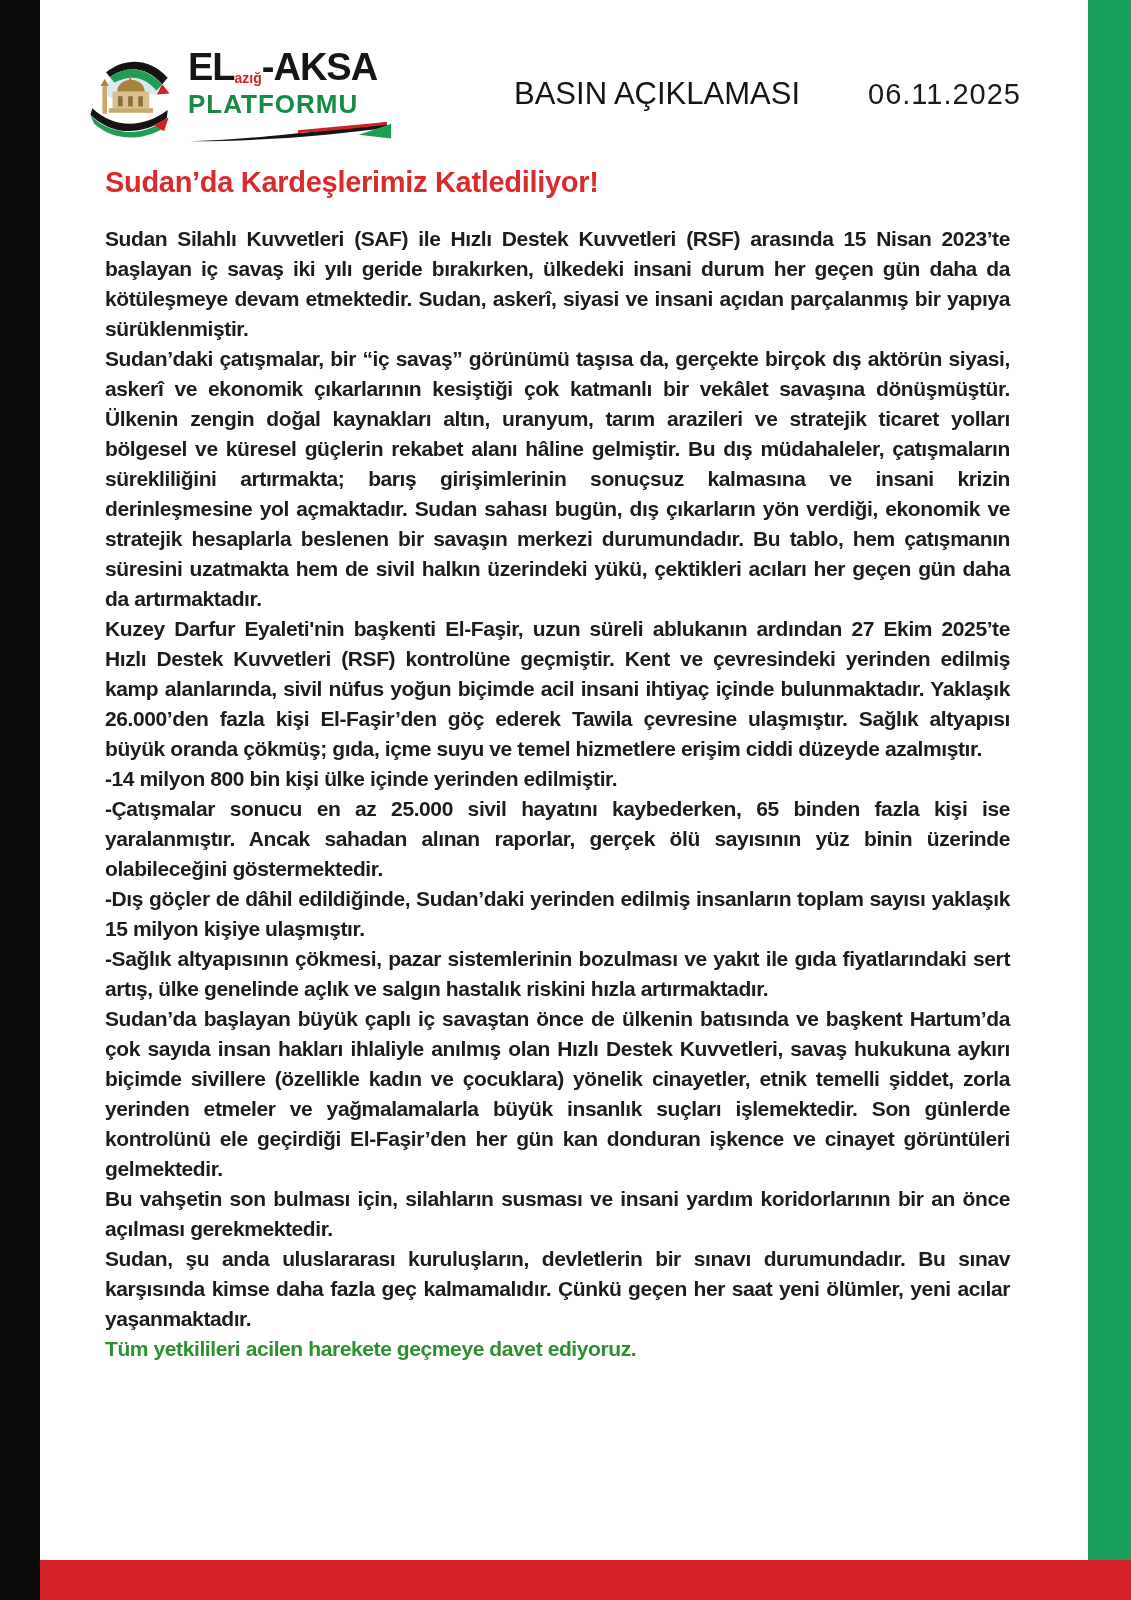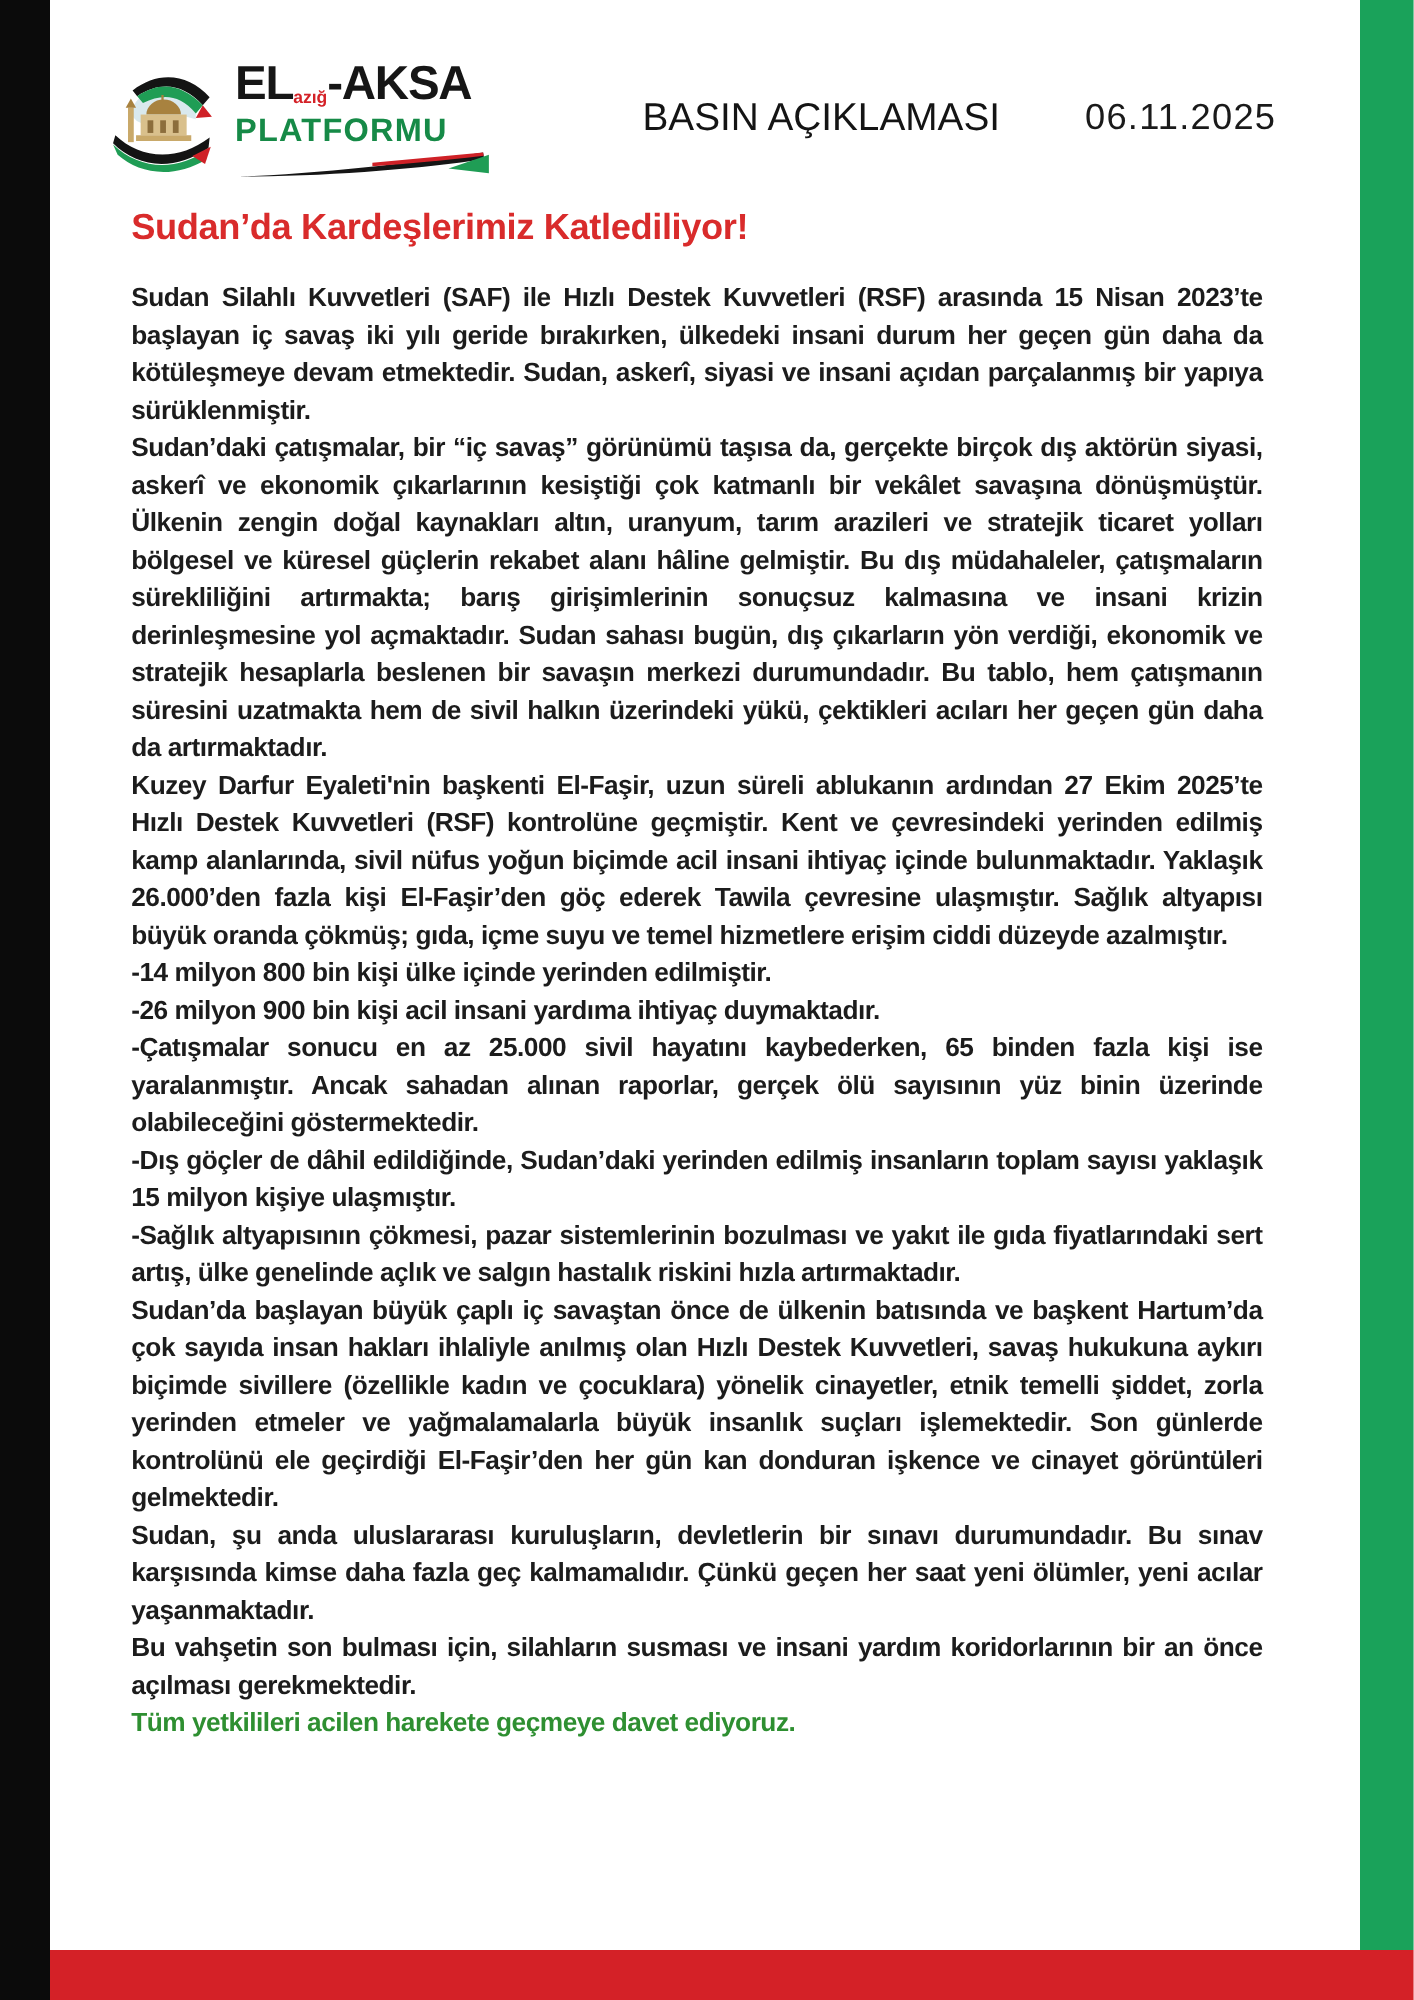--- a/index.html
+++ b/index.html
@@ -96,27 +96,26 @@
 <div class="header-title">BASIN AÇIKLAMASI</div>
 <div class="header-date">06.11.2025</div>
 
 <div class="doc-title">Sudan’da Kardeşlerimiz Katlediliyor!</div>
 
 <div class="body-text">
   <p>Sudan Silahlı Kuvvetleri (SAF) ile Hızlı Destek Kuvvetleri (RSF) arasında 15 Nisan 2023’te başlayan iç savaş iki yılı geride bırakırken, ülkedeki insani durum her geçen gün daha da kötüleşmeye devam etmektedir. Sudan, askerî, siyasi ve insani açıdan parçalanmış bir yapıya sürüklenmiştir.</p>
   <p>Sudan’daki çatışmalar, bir “iç savaş” görünümü taşısa da, gerçekte birçok dış aktörün siyasi, askerî ve ekonomik çıkarlarının kesiştiği çok katmanlı bir vekâlet savaşına dönüşmüştür. Ülkenin zengin doğal kaynakları altın, uranyum, tarım arazileri ve stratejik ticaret yolları bölgesel ve küresel güçlerin rekabet alanı hâline gelmiştir. Bu dış müdahaleler, çatışmaların sürekliliğini artırmakta; barış girişimlerinin sonuçsuz kalmasına ve insani krizin derinleşmesine yol açmaktadır. Sudan sahası bugün, dış çıkarların yön verdiği, ekonomik ve stratejik hesaplarla beslenen bir savaşın merkezi durumundadır. Bu tablo, hem çatışmanın süresini uzatmakta hem de sivil halkın üzerindeki yükü, çektikleri acıları her geçen gün daha da artırmaktadır.</p>
   <p>Kuzey Darfur Eyaleti'nin başkenti El-Faşir, uzun süreli ablukanın ardından 27 Ekim 2025’te Hızlı Destek Kuvvetleri (RSF) kontrolüne geçmiştir. Kent ve çevresindeki yerinden edilmiş kamp alanlarında, sivil nüfus yoğun biçimde acil insani ihtiyaç içinde bulunmaktadır. Yaklaşık 26.000’den fazla kişi El-Faşir’den göç ederek Tawila çevresine ulaşmıştır. Sağlık altyapısı büyük oranda çökmüş; gıda, içme suyu ve temel hizmetlere erişim ciddi düzeyde azalmıştır.</p>
   <p>-14 milyon 800 bin kişi ülke içinde yerinden edilmiştir.</p>
-  <p>-26 milyon 900 bin kişi acil insani yardıma ihtiyaç duymaktadır.</p>
   <p>-Çatışmalar sonucu en az 25.000 sivil hayatını kaybederken, 65 binden fazla kişi ise yaralanmıştır. Ancak sahadan alınan raporlar, gerçek ölü sayısının yüz binin üzerinde olabileceğini göstermektedir.</p>
   <p>-Dış göçler de dâhil edildiğinde, Sudan’daki yerinden edilmiş insanların toplam sayısı yaklaşık 15 milyon kişiye ulaşmıştır.</p>
   <p>-Sağlık altyapısının çökmesi, pazar sistemlerinin bozulması ve yakıt ile gıda fiyatlarındaki sert artış, ülke genelinde açlık ve salgın hastalık riskini hızla artırmaktadır.</p>
   <p>Sudan’da başlayan büyük çaplı iç savaştan önce de ülkenin batısında ve başkent Hartum’da çok sayıda insan hakları ihlaliyle anılmış olan Hızlı Destek Kuvvetleri, savaş hukukuna aykırı biçimde sivillere (özellikle kadın ve çocuklara) yönelik cinayetler, etnik temelli şiddet, zorla yerinden etmeler ve yağmalamalarla büyük insanlık suçları işlemektedir. Son günlerde kontrolünü ele geçirdiği El-Faşir’den her gün kan donduran işkence ve cinayet görüntüleri gelmektedir.</p>
+  <p>Bu vahşetin son bulması için, silahların susması ve insani yardım koridorlarının bir an önce açılması gerekmektedir.</p>
   <p>Sudan, şu anda uluslararası kuruluşların, devletlerin bir sınavı durumundadır. Bu sınav karşısında kimse daha fazla geç kalmamalıdır. Çünkü geçen her saat yeni ölümler, yeni acılar yaşanmaktadır.</p>
-  <p>Bu vahşetin son bulması için, silahların susması ve insani yardım koridorlarının bir an önce açılması gerekmektedir.</p>
   <p class="closing">Tüm yetkilileri acilen harekete geçmeye davet ediyoruz.</p>
 </div>
 
 <div class="footer-badge">
   <span class="seg">ELAZIĞ</span>
   <span class="seg red">SON</span>
   <span class="seg">HABER</span>
 </div>
 
 </body></html>

